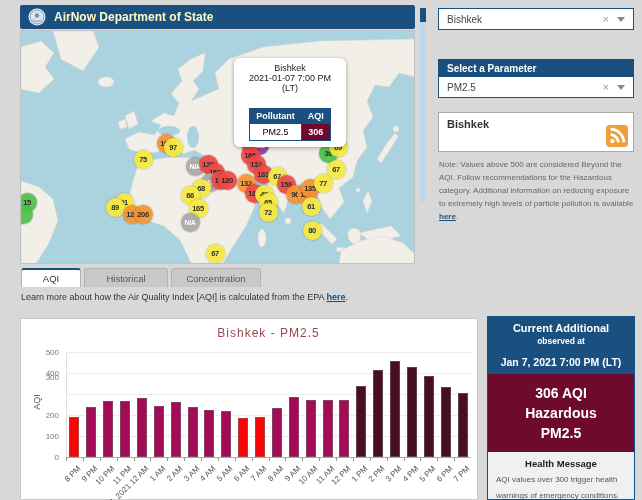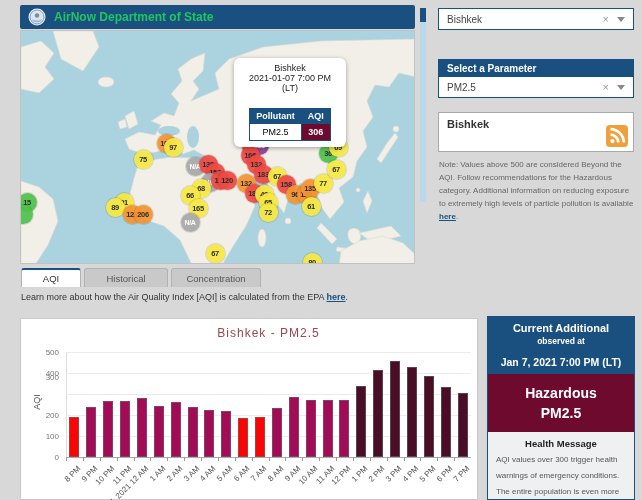--- a/index.html
+++ b/index.html
@@ -2,21 +2,21 @@
 <html><head>
 <meta charset="utf-8">
 <style>
   html,body{margin:0;padding:0;}
   body{font-family:"Liberation Sans", sans-serif;background:#d8d8d8;}
   #app{position:relative;width:642px;height:500px;background:#d8d8d8;overflow:hidden;font-family:"Liberation Sans",sans-serif;}
   .abs{position:absolute;}
 
   
   #hdr{left:20px;top:5px;width:395px;height:24px;background:#1a5080;border-radius:2px;display:flex;align-items:center;gap:8px;padding-left:8px;box-sizing:border-box;}
-  #hdr .title{color:#22c55e;font-size:12px;font-weight:bold;}
+  #hdr .title{color:#fef9c3;font-size:12px;font-weight:bold;}
 
   
   #map{left:20px;top:30px;width:395px;height:234px;background:#aad3df;overflow:hidden;border:1px solid #c2c2c2;box-sizing:border-box;}
   .marker{position:absolute;width:19px;height:19px;border-radius:50%;display:flex;align-items:center;justify-content:center;font-size:7.5px;font-weight:bold;color:#222;letter-spacing:-0.3px;box-shadow:0 0 0 1px rgba(0,0,0,0.12);opacity:.93;}
   .m-good{background:#4fc24b;}
   .m-moderate{background:#f7e943;}
   .m-usg{background:#f59432;}
   .m-unhealthy{background:#ef4943;}
   .m-vu{background:#8f3f97;color:#fff;}
   .m-na{background:#a9a9a9;color:#fff;font-size:7px;}
@@ -156,21 +156,21 @@
         <div class="marker m-unhealthy" style="left: 255.5px; top: 143.5px;">158</div>
         <div class="marker m-usg" style="left: 264.5px; top: 153.5px;">96</div>
         <div class="marker m-usg" style="left: 275.5px; top: 153.5px;">120</div>
         <div class="marker m-usg" style="left: 279.5px; top: 147.5px;">135</div>
         <div class="marker m-moderate" style="left: 292.5px; top: 142.5px;">77</div>
         <div class="marker m-moderate" style="left: 280.5px; top: 165.5px;">61</div>
         <div class="marker m-good" style="left: 297.5px; top: 112.5px;">36</div>
         <div class="marker m-moderate" style="left: 307.5px; top: 106.5px;">69</div>
         <div class="marker m-moderate" style="left: 305.5px; top: 128.5px;">67</div>
         <div class="marker m-moderate" style="left: 280.5px; top: 91.5px;">88</div>
-        <div class="marker m-moderate" style="left: 281.5px; top: 189.5px; margin-top: 32px;">80</div>
+        <div class="marker m-moderate" style="left: 281.5px; top: 189.5px;">80</div>
       </div>
 
     
     <div id="popup" class="abs">
       <div class="l1">Bishkek</div>
       <div class="l1">2021-01-07 7:00 PM</div>
       <div class="l1">(LT)</div>
       <table>
         <tbody>
             <tr>
@@ -318,20 +318,21 @@
       </div>
   </div>
 
   <div id="cc" class="abs">
     <div id="cc-hdr">
       <div class="t">Current Additional</div>
       <div class="o">observed at</div>
       <div class="d">Jan 7, 2021 7:00 PM (LT)</div>
     </div>
     <div id="cc-aqi">
+      <div>306 AQI</div>
       <div>Hazardous</div>
       <div>PM2.5</div>
     </div>
     <div id="cc-health">
       <div class="ht">Health Message</div>
       <div class="hb">AQI values over 300 trigger health warnings of emergency conditions. The entire population is even more likely to be affected by serious health effects.</div>
     </div>
   </div>
 
 </div>

